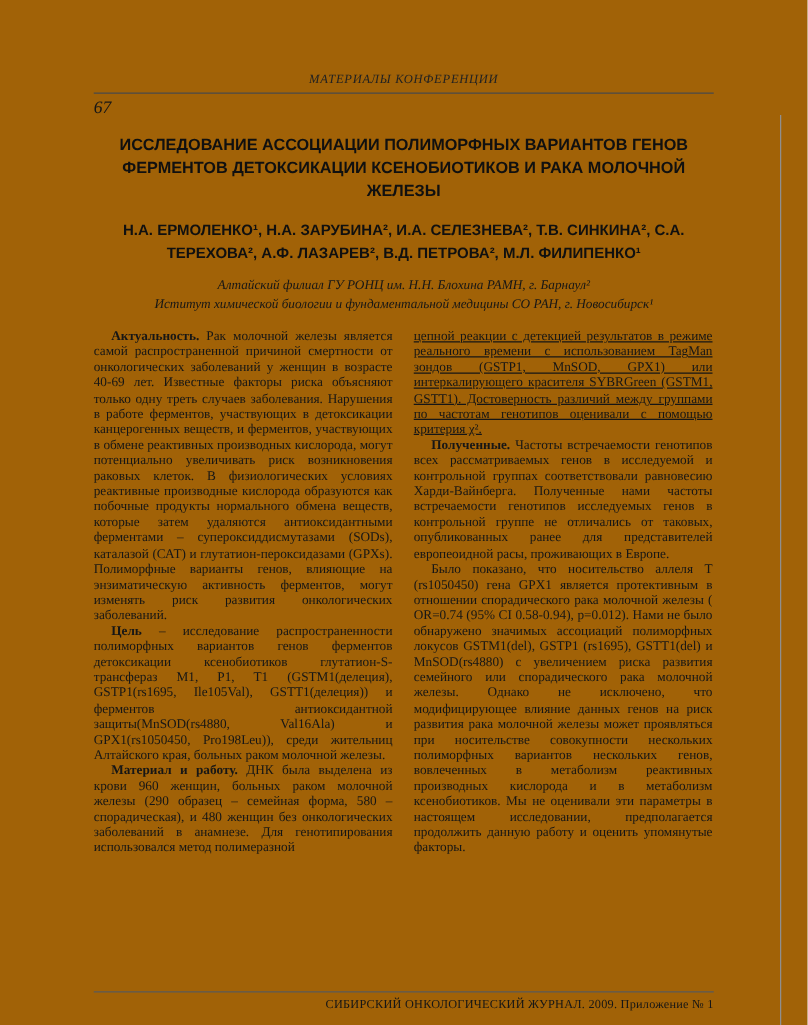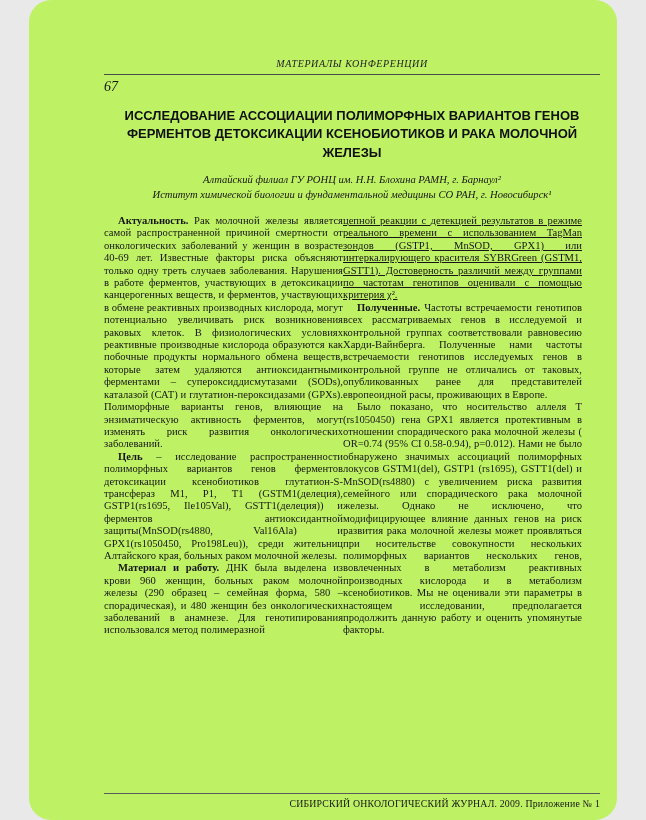--- a/index.html
+++ b/index.html
@@ -1,24 +1,23 @@
 <!DOCTYPE html>
 <html><head>
 <meta charset="utf-8">
 <style>
   html,body { margin:0; padding:0; background:#e9e9e9; }
   .page {
     position:relative;
-    width:588px; height:820px;
+    width:646px; height:820px;
     margin:0 auto;
-    background:#bef264;
+    background:#a16207;
     font-family:"Liberation Serif", serif;
     color:#161616;
     overflow:hidden;
-    border-radius:22px;
   }
   .content { position:absolute; left:75px; top:0; width:496px; }
 
   .running-head {
     margin-top:58px;
     text-align:center;
     font-style:italic;
     font-size:10px;
     letter-spacing:0.6px;
     color:#222;
@@ -51,21 +50,21 @@
   }
   .affiliations {
     margin-top:11px;
     text-align:center;
     font-style:italic;
     font-size:10.6px;
     line-height:1.4;
   }
   .affiliations div { margin:0; }
 
-  .columns { margin-top:12px; display:flex; }
+  .columns { margin-top:12px; display:flex; gap:17px; }
   .column {
     width:239px;
     text-align:justify;
     font-size:10.6px;
     line-height:12.4px;
   }
   .column p { margin:0; text-indent:14px; }
   .column p.no-indent { text-indent:0;text-decoration:underline; }
   .lead { font-weight:bold; }
 
@@ -85,20 +84,21 @@
 
 <div class="page">
   <div class="content">
 
     <div class="running-head">МАТЕРИАЛЫ КОНФЕРЕНЦИИ</div>
     <hr class="header-rule">
     <div class="page-number">67</div>
 
     <div class="article-title">ИССЛЕДОВАНИЕ АССОЦИАЦИИ ПОЛИМОРФНЫХ ВАРИАНТОВ ГЕНОВ ФЕРМЕНТОВ ДЕТОКСИКАЦИИ КСЕНОБИОТИКОВ И РАКА МОЛОЧНОЙ ЖЕЛЕЗЫ</div>
 
+    <div class="authors">Н.А. ЕРМОЛЕНКО¹, Н.А. ЗАРУБИНА², И.А. СЕЛЕЗНЕВА², Т.В. СИНКИНА², С.А. ТЕРЕХОВА², А.Ф. ЛАЗАРЕВ², В.Д. ПЕТРОВА², М.Л. ФИЛИПЕНКО¹</div>
 
     <div class="affiliations">
       <div>Алтайский филиал ГУ РОНЦ им. Н.Н. Блохина РАМН, г. Барнаул²</div>
       <div>Иститут химической биологии и фундаментальной медицины СО РАН, г. Новосибирск¹</div>
     </div>
 
     <div class="columns">
       <div class="column">
         <p><span class="lead">Актуальность.</span><span> Рак молочной железы является самой распространенной причиной смертности от онкологических заболеваний у женщин в возрасте 40-69 лет. Известные факторы риска объясняют только одну треть случаев заболевания. Нарушения в работе ферментов, участвующих в детоксикации канцерогенных веществ, и ферментов, участвующих в обмене реактивных производных кислорода, могут потенциально увеличивать риск возникновения раковых клеток. В физиологических условиях реактивные производные кислорода образуются как побочные продукты нормального обмена веществ, которые затем удаляются антиоксидантными ферментами – супероксиддисмутазами (SODs), каталазой (САТ) и глутатион-пероксидазами (GPXs). Полиморфные варианты генов, влияющие на энзиматическую активность ферментов, могут изменять риск развития онкологических заболеваний.</span></p>
         <p><span class="lead">Цель</span><span> – исследование распространенности полиморфных вариантов генов ферментов детоксикации ксенобиотиков глутатион-S-трансфераз M1, P1, T1 (GSTM1(делеция), GSTP1(rs1695, Ile105Val), GSTT1(делеция)) и ферментов антиоксидантной защиты(MnSOD(rs4880, Val16Ala) и GPX1(rs1050450, Pro198Leu)), среди жительниц Алтайского края, больных раком молочной железы.</span></p>

